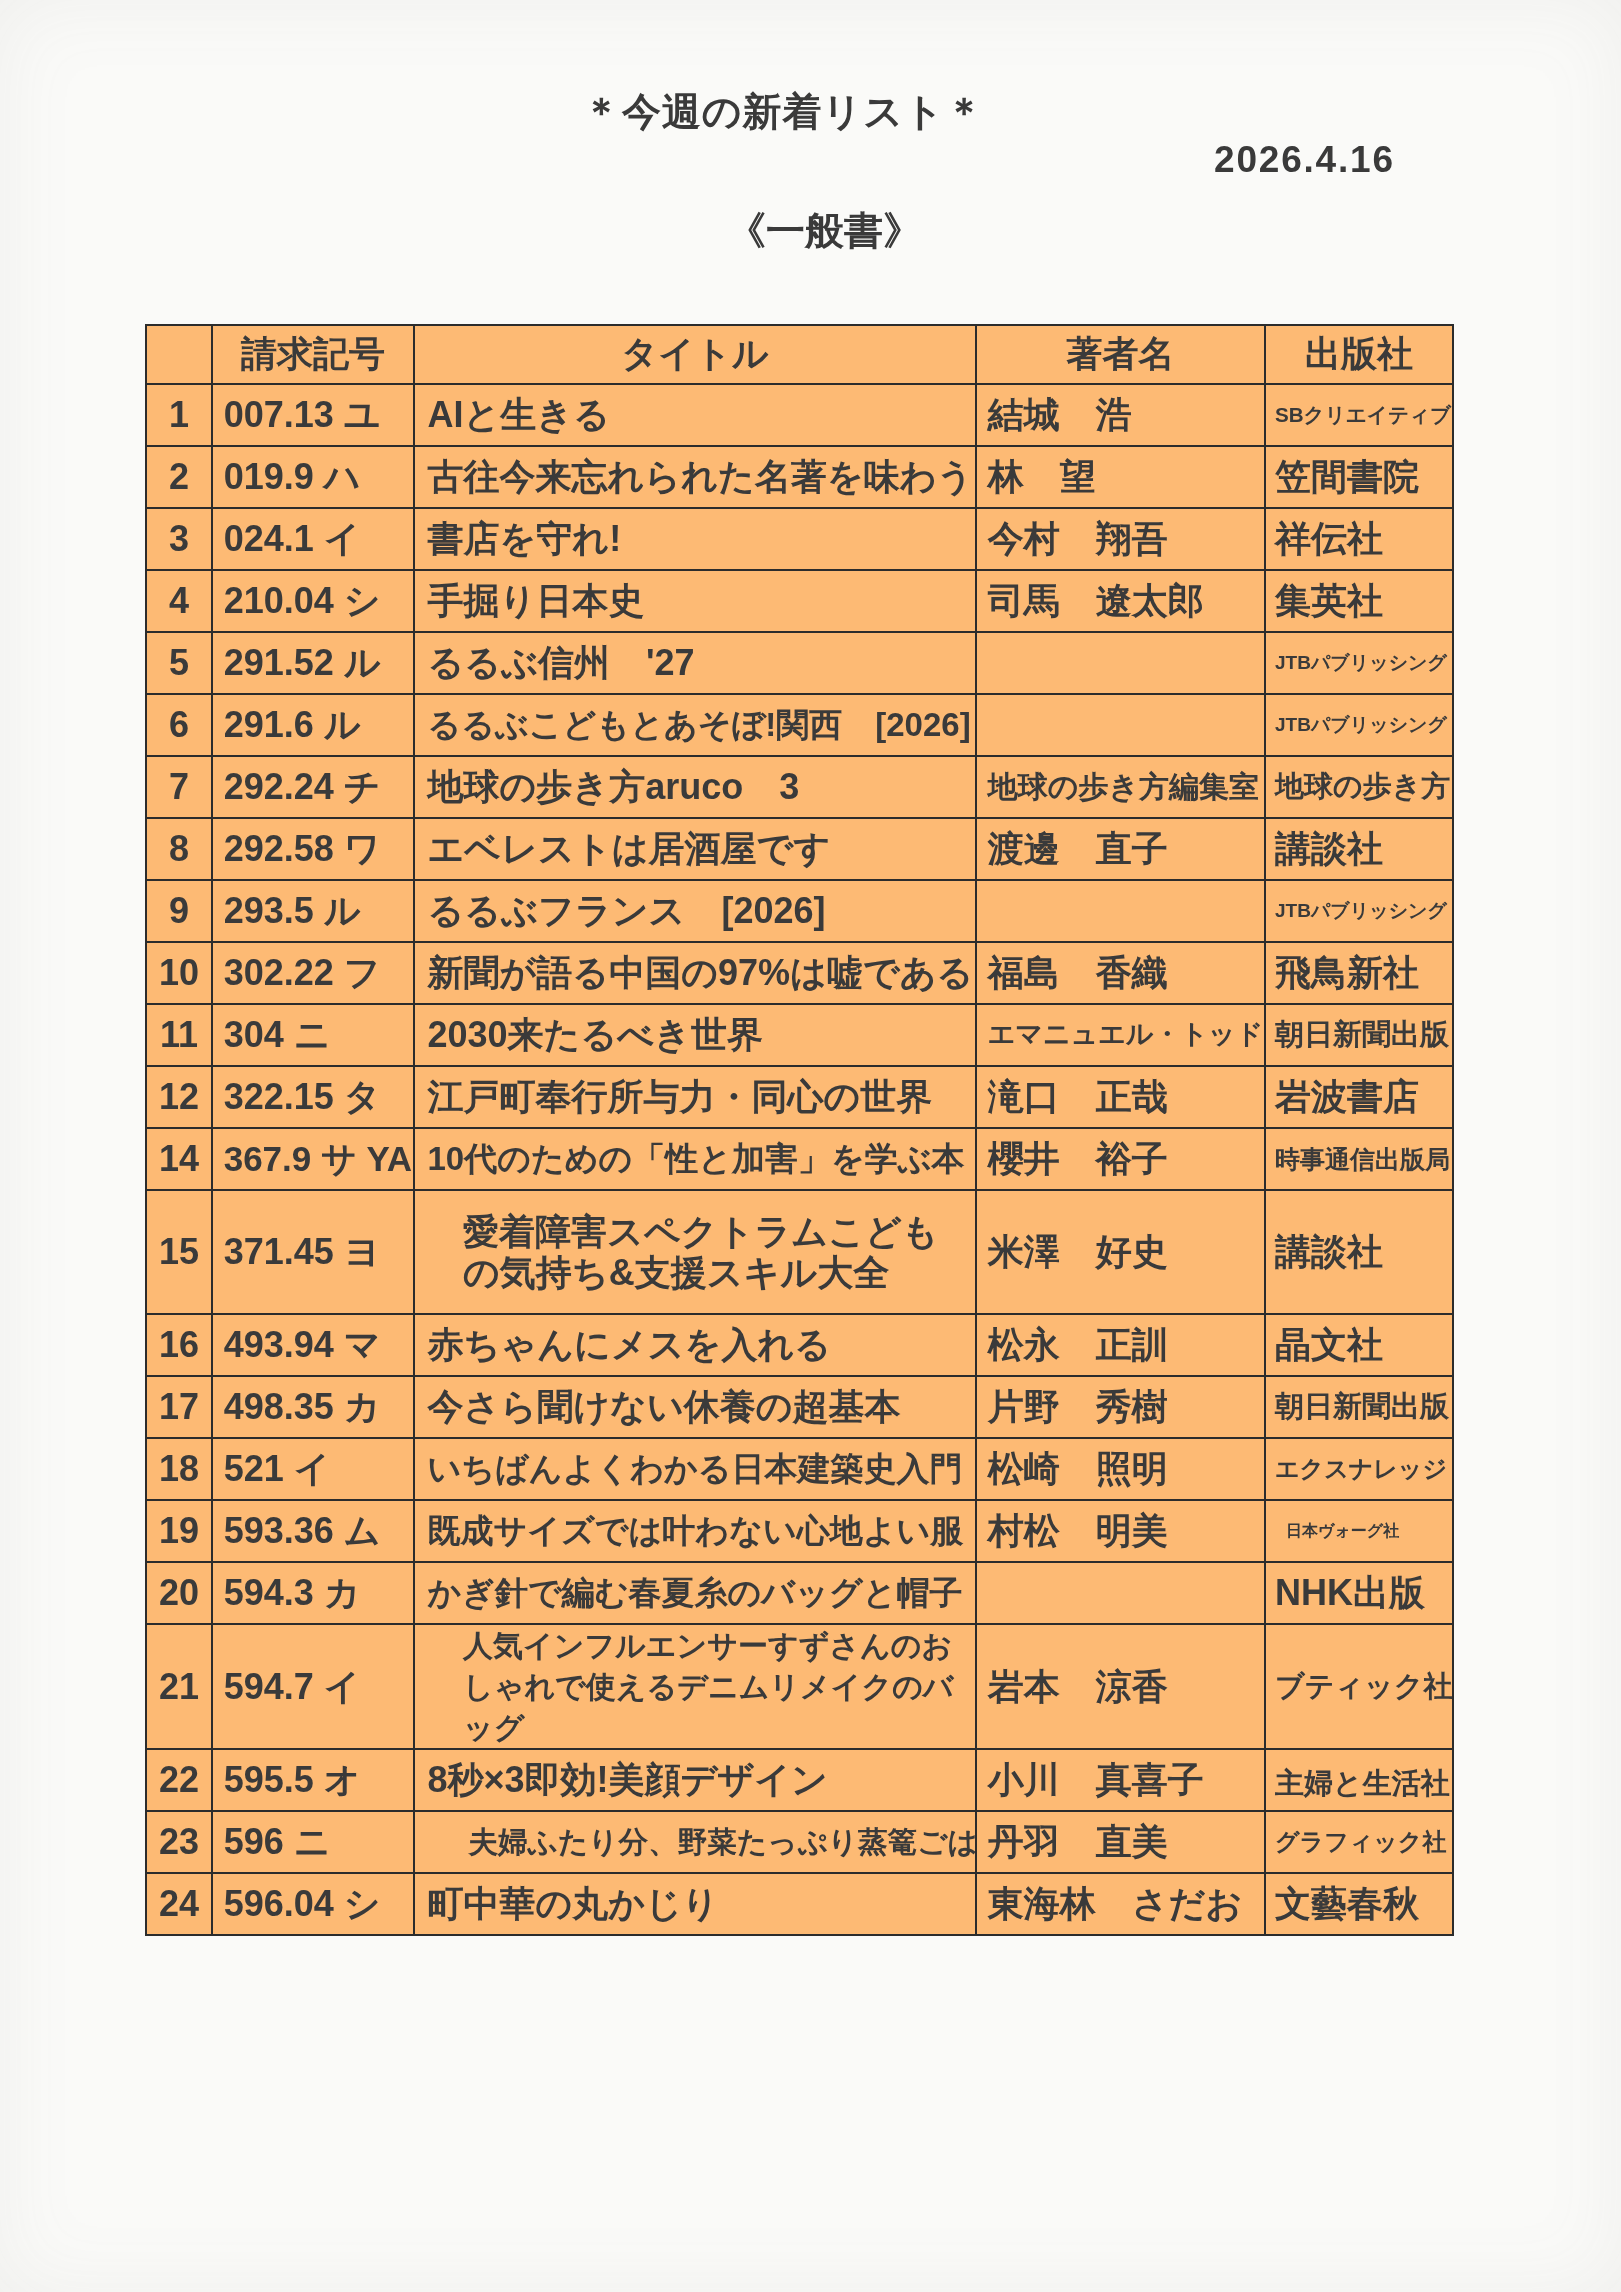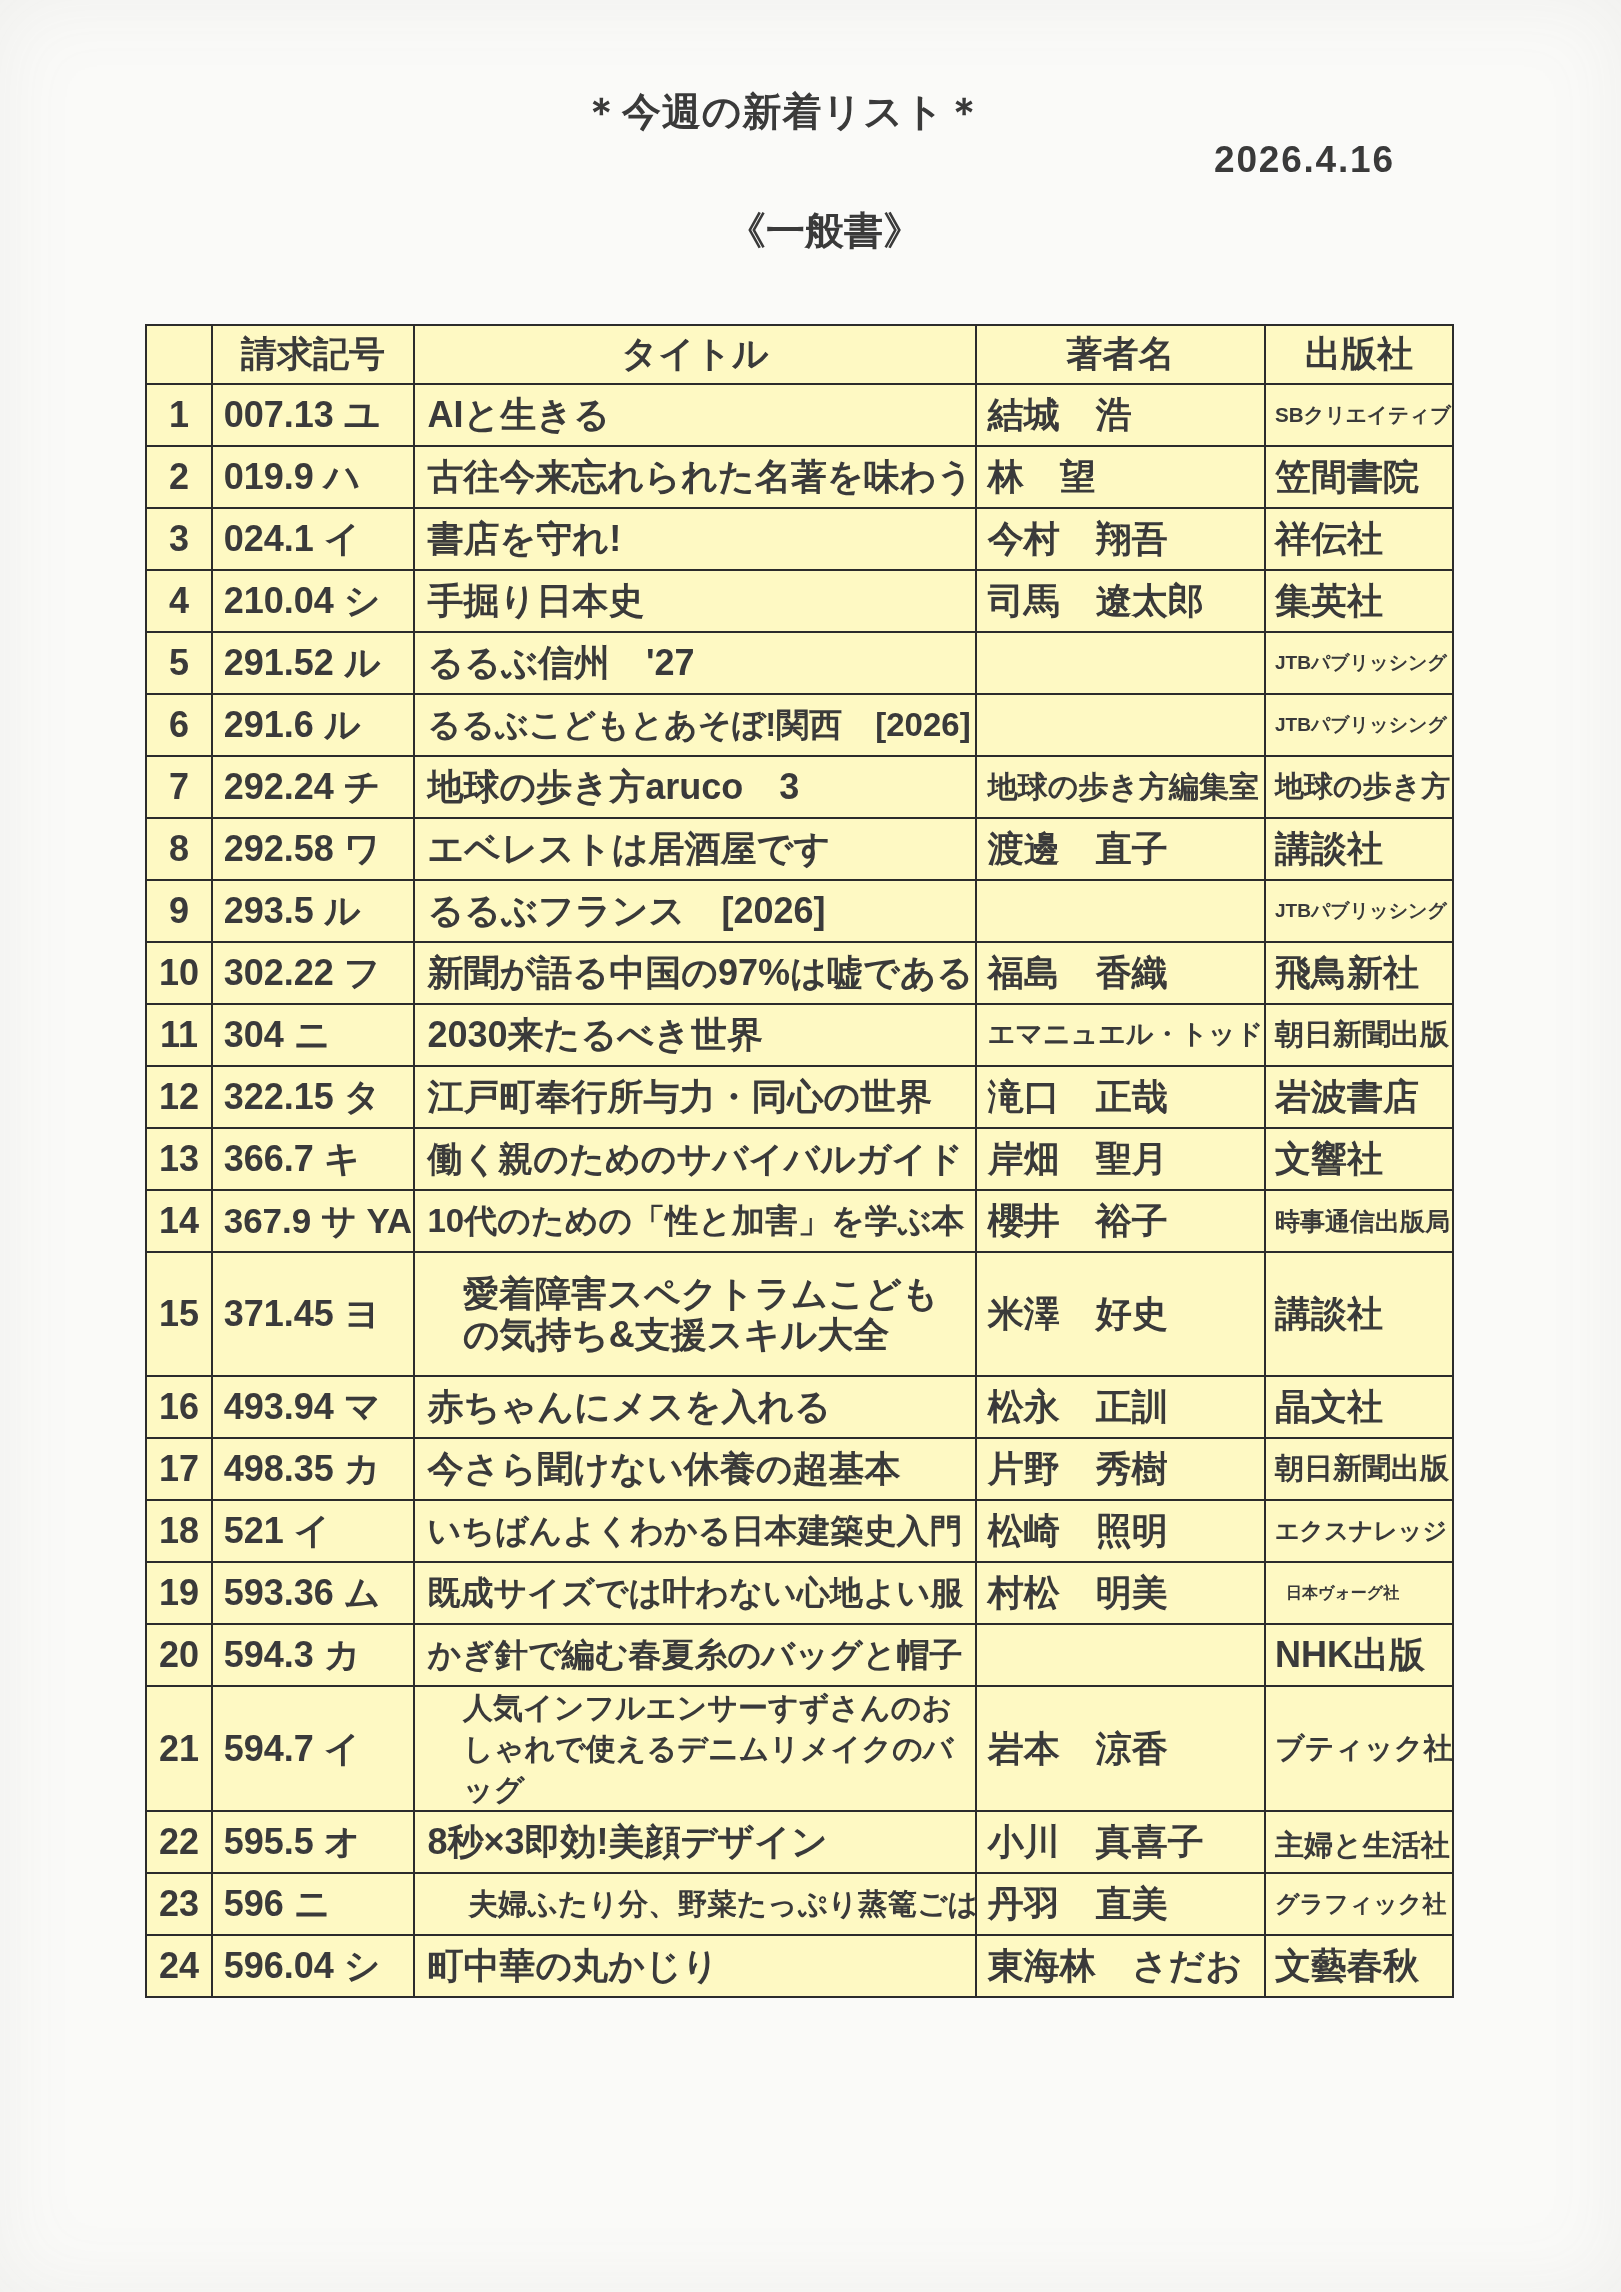--- a/index.html
+++ b/index.html
@@ -29,21 +29,21 @@
   .doc-section{
     position:absolute;left:727px;top:204px;
     font-size:39px;font-weight:700;
     white-space:nowrap;
   }
   table.booklist{
     position:absolute;left:145px;top:324px;
     width:1308px;
     border-collapse:collapse;
     table-layout:fixed;
-    background:#fef9c3;
+    background:#fdba74;
   }
   table.booklist th,
   table.booklist td{
     border:2.7px solid var(--line);
     vertical-align:middle;
     padding:0;
     overflow:hidden;
   }
   table.booklist tr{height:62px;}
   table.booklist tr.head{height:59px;}
@@ -307,37 +307,20 @@
         </td>
         <td class="c-author">
           <span class="cell-text">滝口　正哉</span>
         </td>
         <td class="c-pub">
           <span class="cell-text">岩波書店</span>
         </td>
       </tr>
       <tr>
         <td class="c-no">
-          <span class="cell-text">13</span>
-        </td>
-        <td class="c-call">
-          <span class="cell-text">366.7 キ</span>
-        </td>
-        <td class="c-title">
-          <span class="cell-text" style="font-size: 35px;">働く親のためのサバイバルガイド</span>
-        </td>
-        <td class="c-author">
-          <span class="cell-text">岸畑　聖月</span>
-        </td>
-        <td class="c-pub">
-          <span class="cell-text">文響社</span>
-        </td>
-      </tr>
-      <tr>
-        <td class="c-no">
           <span class="cell-text">14</span>
         </td>
         <td class="c-call">
           <span class="cell-text" style="font-size: 35px;">367.9 サ YA</span>
         </td>
         <td class="c-title">
           <span class="cell-text" style="font-size: 33px;">10代のための「性と加害」を学ぶ本</span>
         </td>
         <td class="c-author">
           <span class="cell-text">櫻井　裕子</span>

